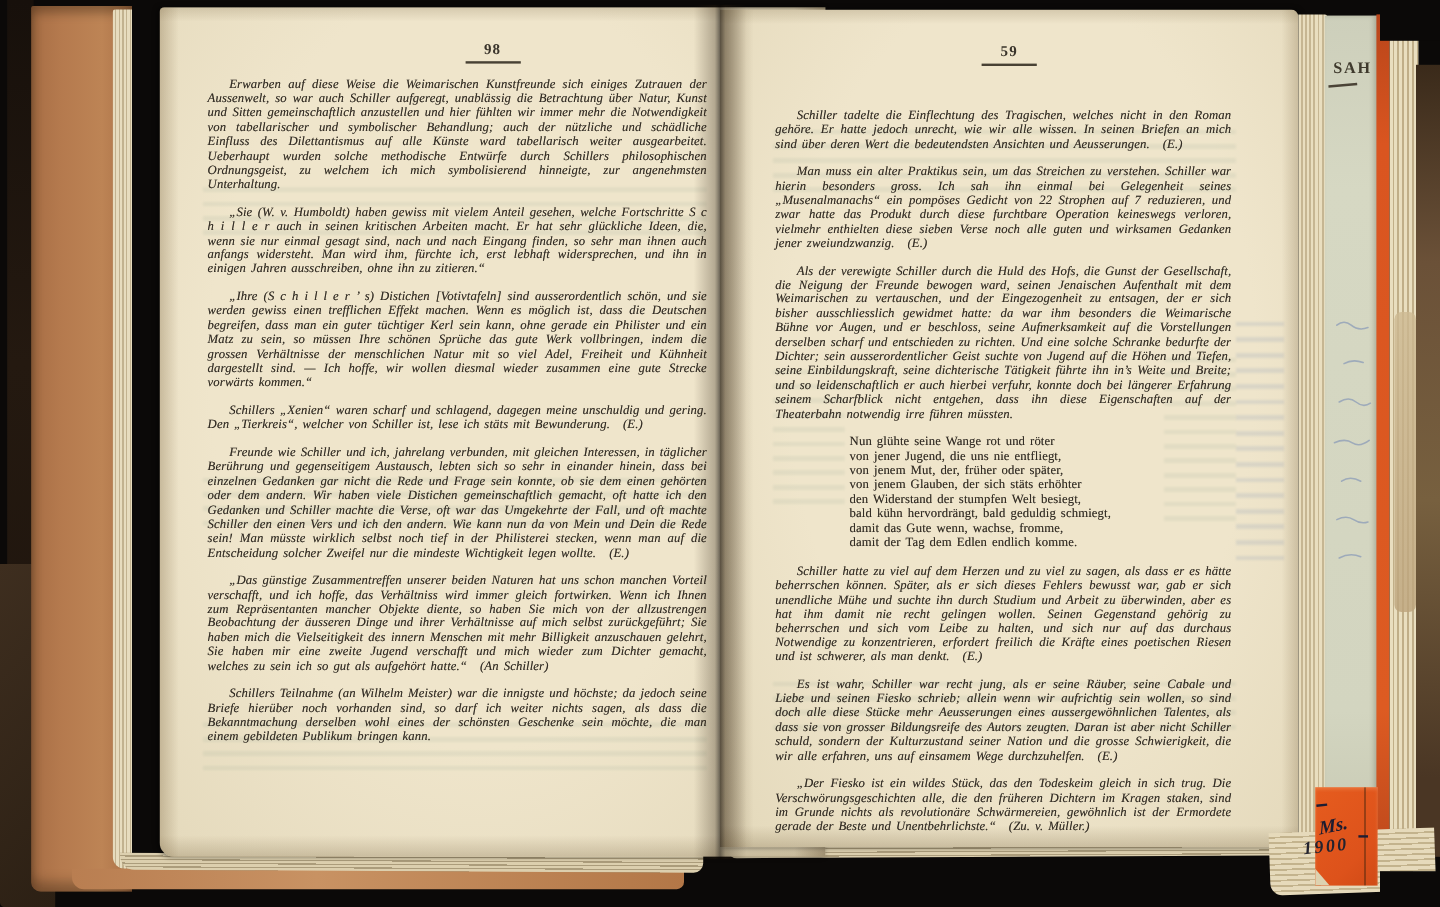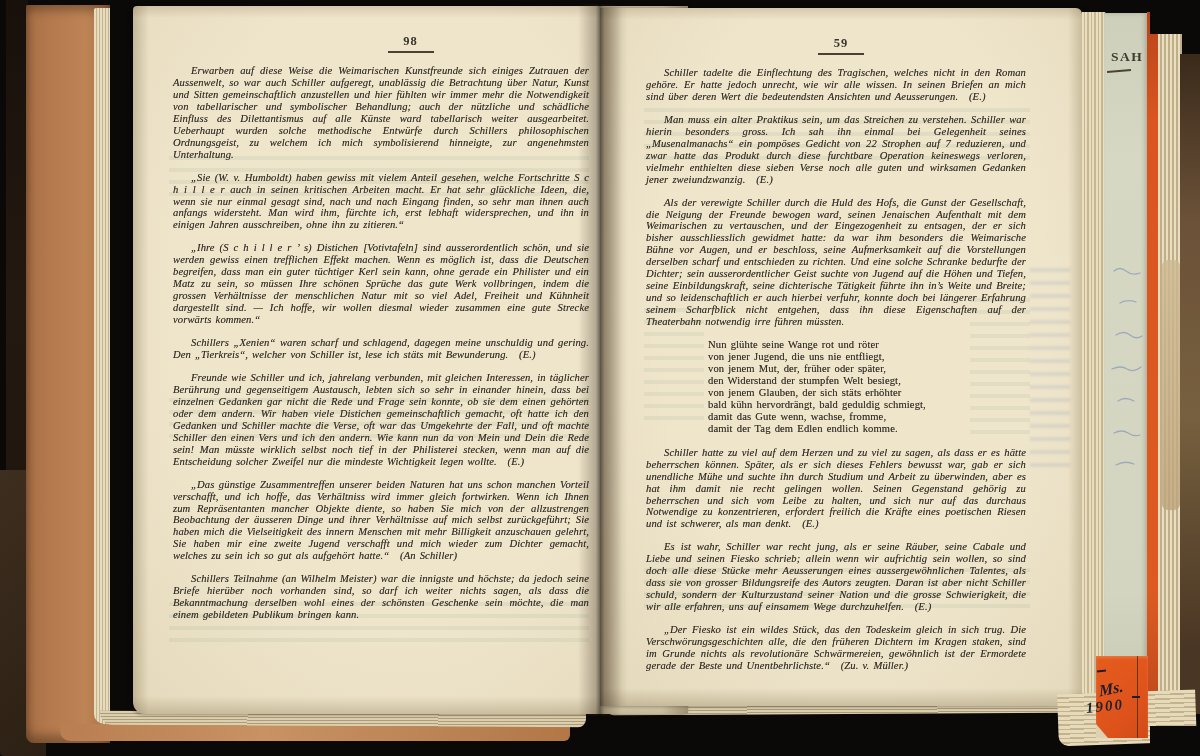--- a/index.html
+++ b/index.html
@@ -52,21 +52,21 @@
       rgba(15,10,5,.55) 50%, rgba(45,32,16,.30) 60%, rgba(45,32,16,0) 100%); }
 
   
   .page-head { position:absolute; top:28px; left:0; right:0; text-align:center; color:#3a342b; }
   .page-num { font-size:12.5px; font-weight:700; letter-spacing:1px; }
   .head-rule { width:46px; height:1.8px; background:#484134; margin:2px auto 0; }
   .page-body { position:absolute; top:59px; font-size:10.6px; line-height:11.95px;
     color:#332d25; text-align:justify; word-spacing:.13em; letter-spacing:.1px;
     text-shadow:0 0 .4px rgba(51,45,37,.55); }
   .page-left  .page-body { left:40px; width:416px; }
-  .page-right .page-body { left:46px; width:380px; }
+  .page-right .page-body { left:46px; width:380px;margin-top:24px; }
   .page-body p { margin:0 0 11px; text-indent:1.7em;font-style:italic; }
   .poem { margin:3px 0 12px 62px; text-align:left; }
   .poem div { text-indent:0; }
 
   
   .ghost { pointer-events:none; opacity:.08; filter:blur(.7px);
     background:repeating-linear-gradient(180deg,#557f6d 0 4px, transparent 4px 12px); }
   .ghost-blue { pointer-events:none; opacity:.14; filter:blur(.8px);
     background:repeating-linear-gradient(180deg,#5f79a8 0 4px, transparent 4px 13px); }
 
@@ -180,22 +180,22 @@
     <div class="abs ghost" style="left:44px;top:560px;width:386px;height:40px;"></div>
     <div class="abs ghost-blue" style="left:430px;top:260px;width:40px;height:200px;"></div>
     <div class="page-body">
       <p>Schiller tadelte die Einflechtung des Tragischen, welches nicht in den Roman gehöre. Er hatte jedoch unrecht, wie wir alle wissen. In seinen Briefen an mich sind über deren Wert die bedeutendsten Ansichten und Aeusserungen.  (E.)</p>
       <p>Man muss ein alter Praktikus sein, um das Streichen zu verstehen. Schiller war hierin besonders gross. Ich sah ihn einmal bei Gelegenheit seines „Musenalmanachs“ ein pompöses Gedicht von 22 Strophen auf 7 reduzieren, und zwar hatte das Produkt durch diese furchtbare Operation keineswegs verloren, vielmehr enthielten diese sieben Verse noch alle guten und wirksamen Gedanken jener zweiundzwanzig.  (E.)</p>
       <p>Als der verewigte Schiller durch die Huld des Hofs, die Gunst der Gesellschaft, die Neigung der Freunde bewogen ward, seinen Jenaischen Aufenthalt mit dem Weimarischen zu vertauschen, und der Eingezogenheit zu entsagen, der er sich bisher ausschliesslich gewidmet hatte: da war ihm besonders die Weimarische Bühne vor Augen, und er beschloss, seine Aufmerksamkeit auf die Vorstellungen derselben scharf und entschieden zu richten. Und eine solche Schranke bedurfte der Dichter; sein ausserordentlicher Geist suchte von Jugend auf die Höhen und Tiefen, seine Einbildungskraft, seine dichterische Tätigkeit führte ihn in’s Weite und Breite; und so leidenschaftlich er auch hierbei verfuhr, konnte doch bei längerer Erfahrung seinem Scharfblick nicht entgehen, dass ihn diese Eigenschaften auf der Theaterbahn notwendig irre führen müssten.</p>
       <div class="poem">
         <div>Nun glühte seine Wange rot und röter</div>
         <div>von jener Jugend, die uns nie entfliegt,</div>
         <div>von jenem Mut, der, früher oder später,</div>
+        <div>von jenem Glauben, der sich stäts erhöhter</div>
         <div>den Widerstand der stumpfen Welt besiegt,</div>
-        <div>von jenem Glauben, der sich stäts erhöhter</div>
         <div>bald kühn hervordrängt, bald geduldig schmiegt,</div>
         <div>damit das Gute wenn, wachse, fromme,</div>
         <div>damit der Tag dem Edlen endlich komme.</div>
       </div>
       <p>Schiller hatte zu viel auf dem Herzen und zu viel zu sagen, als dass er es hätte beherrschen können. Später, als er sich dieses Fehlers bewusst war, gab er sich unendliche Mühe und suchte ihn durch Studium und Arbeit zu überwinden, aber es hat ihm damit nie recht gelingen wollen. Seinen Gegenstand gehörig zu beherrschen und sich vom Leibe zu halten, und sich nur auf das durchaus Notwendige zu konzentrieren, erfordert freilich die Kräfte eines poetischen Riesen und ist schwerer, als man denkt.  (E.)</p>
       <p>Es ist wahr, Schiller war recht jung, als er seine Räuber, seine Cabale und Liebe und seinen Fiesko schrieb; allein wenn wir aufrichtig sein wollen, so sind doch alle diese Stücke mehr Aeusserungen eines aussergewöhnlichen Talentes, als dass sie von grosser Bildungsreife des Autors zeugten. Daran ist aber nicht Schiller schuld, sondern der Kulturzustand seiner Nation und die grosse Schwierigkeit, die wir alle erfahren, uns auf einsamem Wege durchzuhelfen.  (E.)</p>
       <p>„Der Fiesko ist ein wildes Stück, das den Todeskeim gleich in sich trug. Die Verschwörungsgeschichten alle, die den früheren Dichtern im Kragen staken, sind im Grunde nichts als revolutionäre Schwärmereien, gewöhnlich ist der Ermordete gerade der Beste und Unentbehrlichste.“  (Zu. v. Müller.)</p>
     </div>
   </div>
 

